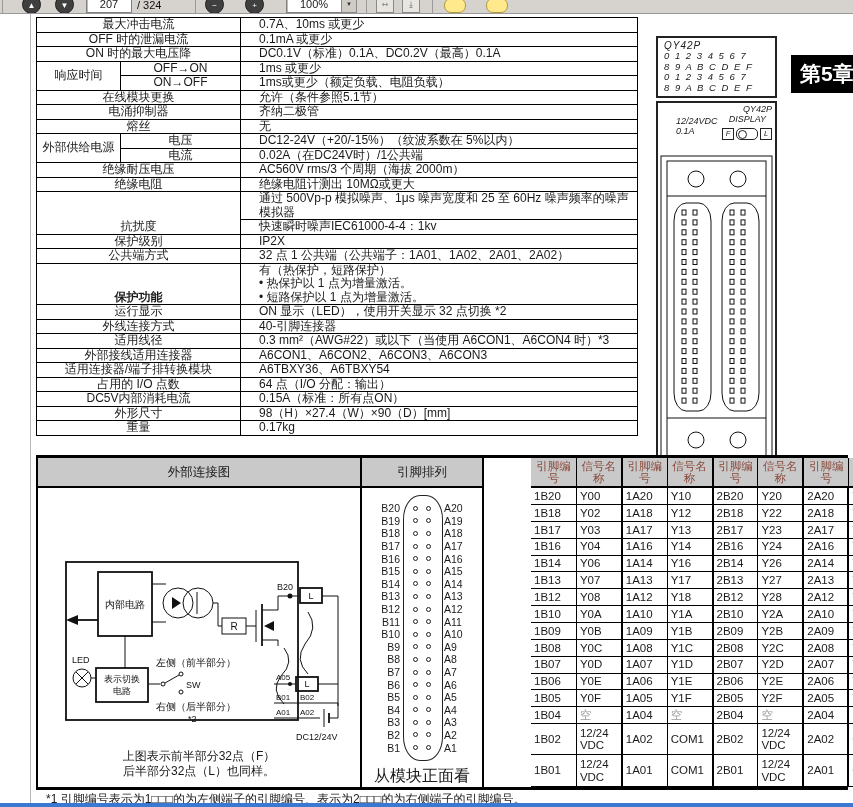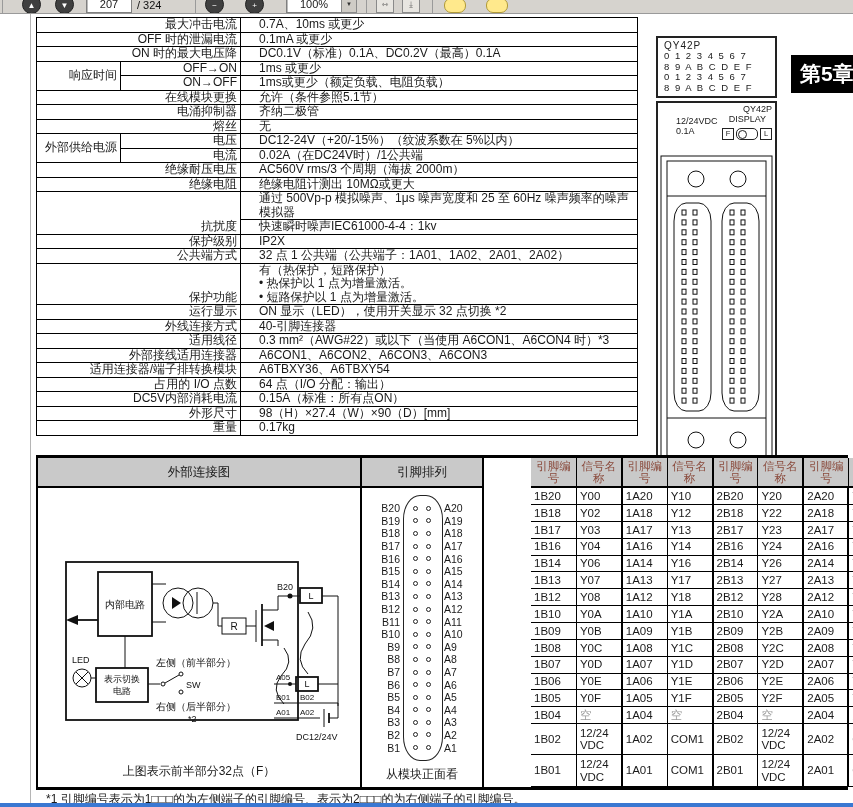--- a/index.html
+++ b/index.html
@@ -21,25 +21,25 @@
           font-size:8px;text-align:center;line-height:14px;color:#555;}
   .tb-bubble{position:absolute;top:-2px;width:20px;height:13px;background:#ffe98c;
              border:1px solid #b09a39;border-radius:7px;}
 
   #page-edge{position:absolute;left:30px;top:13px;bottom:0;width:1px;background:#b5b5b5;}
 
   
   #spec{position:absolute;left:36px;top:17px;border-collapse:collapse;table-layout:fixed;width:601px;}
   #spec td{border:1px solid #000;font-size:12px;line-height:13.5px;padding:0 3px;vertical-align:middle;
            overflow:hidden;white-space:normal;}
-  #spec td.lbl{text-align:right;}
+  #spec td.lbl{text-align:center;}
   #spec td.val{text-align:left;padding-left:18px;}
 
   
-  #module{position:absolute;left:656px;top:36px;width:121px;}
+  #module{position:absolute;left:656px;top:36px;width:121px;font-style:italic;}
   #disp-box{border:2px solid #222;padding:2px 4px 3px 6px;}
   #disp-box .model{font-size:10px;letter-spacing:1px;}
   #disp-box .chars{font-size:9.5px;letter-spacing:1.5px;white-space:pre;line-height:10.5px;}
   #main-box{border:2px solid #222;margin-top:3px;height:372px;position:relative;}
   #mb-model{position:absolute;top:1px;right:3px;font-size:9px;}
   #mb-display{position:absolute;top:11px;right:9px;font-size:9px;}
   #mb-rating{position:absolute;top:13px;left:18px;font-size:9px;line-height:10px;}
   #mb-switch{position:absolute;top:25px;right:3px;display:flex;align-items:center;gap:2px;}
   .sw-key{width:10px;height:10px;border:1px solid #222;font-size:7.5px;line-height:10px;text-align:center;}
   .sw-pill{width:20px;height:10px;border:1px solid #222;border-radius:5px;position:relative;}
@@ -73,21 +73,21 @@
 
   
   #pa{position:relative;width:104px;margin:14px auto 0 auto;}
   #pa-shape{position:absolute;left:33px;top:-7px;width:38px;bottom:-7px;border:1.2px solid #222;
             border-radius:17px 17px 17px 17px / 24px 24px 24px 24px;}
   .pa-row{display:flex;align-items:center;height:12.6px;position:relative;}
   .pa-bl{width:30px;text-align:right;font-size:10.5px;padding-right:6px;}
   .pa-dots{width:32px;display:flex;justify-content:center;gap:8px;}
   .pa-dot{width:5px;height:5px;border:1px solid #222;border-radius:50%;box-sizing:border-box;}
   .pa-ar{width:30px;text-align:left;font-size:10.5px;padding-left:6px;}
-  #pa-caption{text-align:center;font-size:12px;margin-top:12px;}
+  #pa-caption{text-align:center;font-size:16px;margin-top:12px;}
 
   
   #pin-table{border-collapse:collapse;table-layout:fixed;width:100%;height:100%;margin-left:47px;}
   #pin-table th{background:#c9c9c9;border:1px solid #000;border-top:none;border-bottom:2px solid #000;
                 color:#8a4a3c;font-weight:normal;font-size:11.5px;line-height:12px;height:28px;padding:0;}
   #pin-table td{border:1px solid #000;font-size:11.5px;line-height:12.5px;padding:0 1px 0 3px;height:13px;
                 overflow:hidden;}
   #pin-table .pair{border-left-width:2px;}
   #pin-table td.empty{color:#9a9a9a;}
   #pin-table th:first-child,#pin-table td:first-child{border-left:none;}
@@ -186,21 +186,21 @@
       </tr>
       <tr>
         <td class="lbl" rowspan="1" colspan="2">保护级别</td>
         <td class="val">IP2X</td>
       </tr>
       <tr>
         <td class="lbl" rowspan="1" colspan="2">公共端方式</td>
         <td class="val">32 点 1 公共端（公共端子：1A01、1A02、2A01、2A02）</td>
       </tr>
       <tr>
-        <td class="lbl" rowspan="1" colspan="2" style="vertical-align: bottom;">保护功能</td>
+        <td class="lbl" rowspan="1" colspan="2" style="vertical-align: bottom; font-weight: bold;">保护功能</td>
         <td class="val">有（热保护，短路保护）<br>• 热保护以 1 点为增量激活。<br>• 短路保护以 1 点为增量激活。</td>
       </tr>
       <tr>
         <td class="lbl" rowspan="1" colspan="2">运行显示</td>
         <td class="val">ON 显示（LED），使用开关显示 32 点切换 *2</td>
       </tr>
       <tr>
         <td class="lbl" rowspan="1" colspan="2">外线连接方式</td>
         <td class="val">40-引脚连接器</td>
       </tr>
@@ -417,20 +417,21 @@
         <text x="238" y="219" class="t8">A01</text>
         <text x="262" y="219" class="t8">A02</text>
         <line x1="236" y1="222" x2="282" y2="222" class="s1"></line>
         <line x1="286" y1="213" x2="286" y2="231" class="s1"></line>
         <line x1="291" y1="217" x2="291" y2="227" class="s2"></line>
         <polyline points="291,222 300,222 300,207" class="s1"></polyline>
         <text x="258" y="244" class="t9">DC12/24V</text>
       </svg>
       <div id="circ-caption">
         <div>上图表示前半部分32点（F）</div>
+        <div>后半部分32点（L）也同样。</div>
       </div>
     </div>
   </div>
 
   <div id="b-mid" class="b-col">
     <div class="b-head">引脚排列</div>
     <div id="pa">
       <div id="pa-shape"></div>
       <div id="pa-rows">
           <div class="pa-row">

